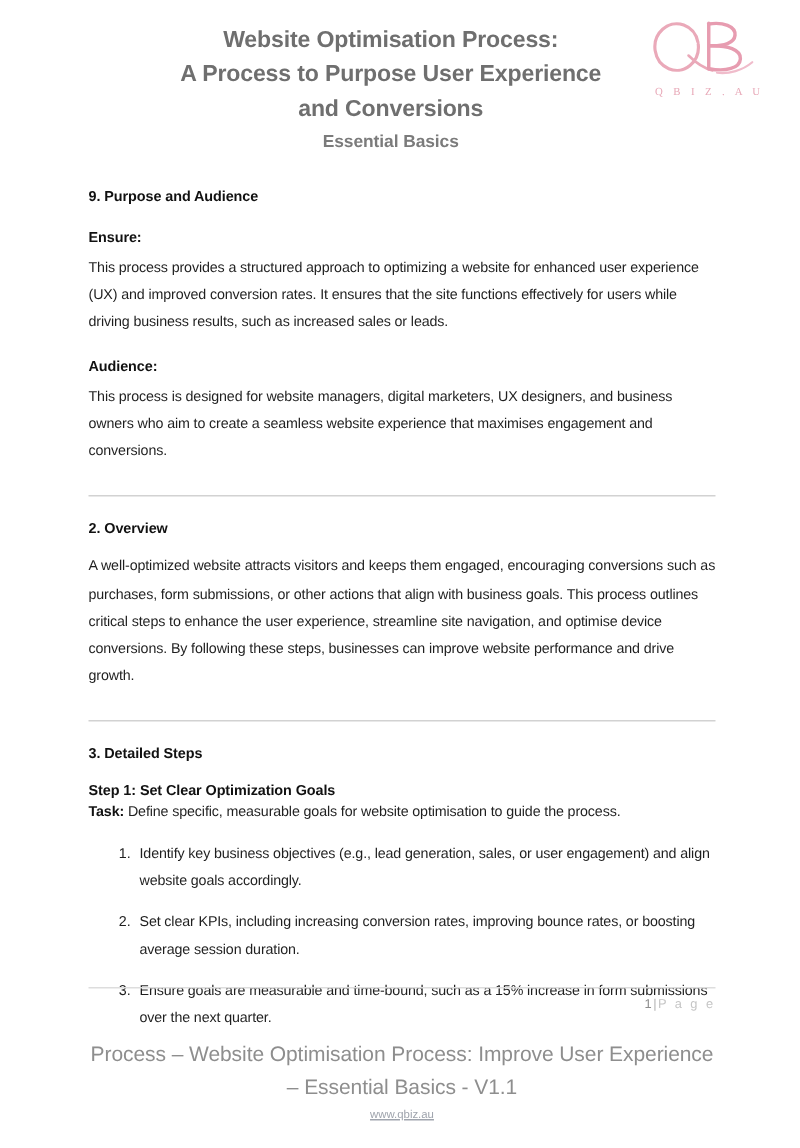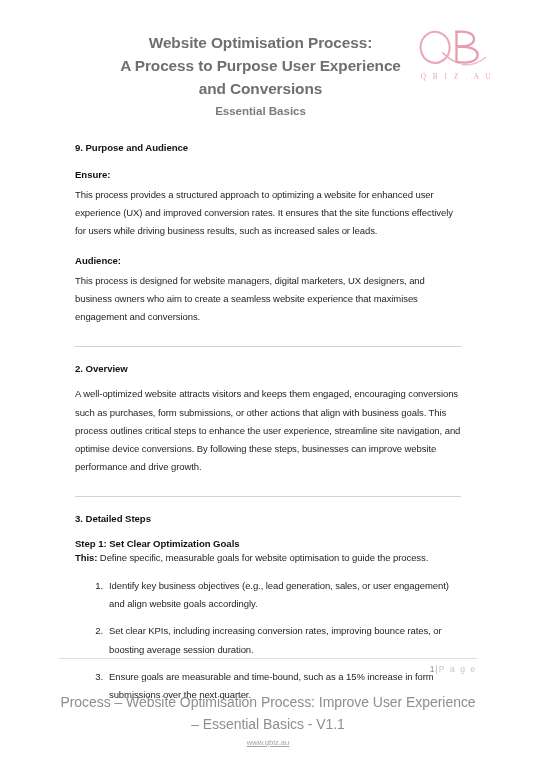--- a/index.html
+++ b/index.html
@@ -14,21 +14,21 @@
     font-family: "Liberation Sans", sans-serif;
     color: #1c1c1c;
     -webkit-font-smoothing: antialiased;
   }
 
   .page {
     position: relative;
     width: 533px;
     height: 765px;
     background: #ffffff;
-    padding: 16px;
+    padding: 0;
     overflow: hidden;
   }
 
   
   .header {
     position: relative;
     padding: 16px 0 0 0;
     height: 112px;
   }
 
@@ -254,21 +254,21 @@
 
     <div class="s-19"></div>
     <hr class="divider">
     <div class="s-16"></div>
 
     <div class="h2">3. Detailed Steps</div>
 
     <div class="s-14"></div>
     <div class="h3">Step 1: Set Clear Optimization Goals</div>
 
-    <div class="para"><span class="lead">This:</span><span> Define specific, measurable goals for website optimisation to guide the process.</span></div>
+    <div class="para"><span class="lead">Task:</span><span> Define specific, measurable goals for website optimisation to guide the process.</span></div>
 
 
     <div class="s-10"></div>
 
     <ol class="steps">
       <li>
         <span class="num">1.</span>
         <span>Identify key business objectives (e.g., lead generation, sales, or user engagement) and align website goals accordingly.</span>
       </li>
       <li>

